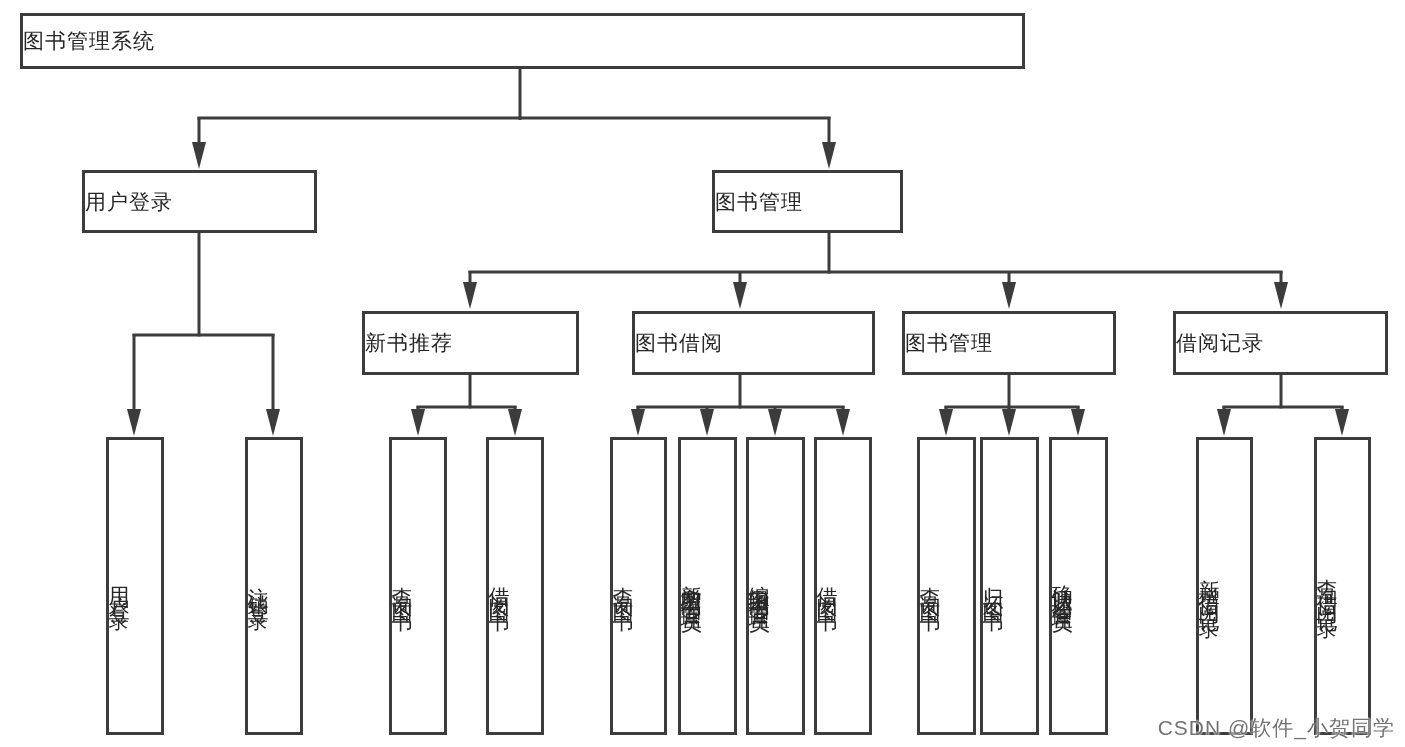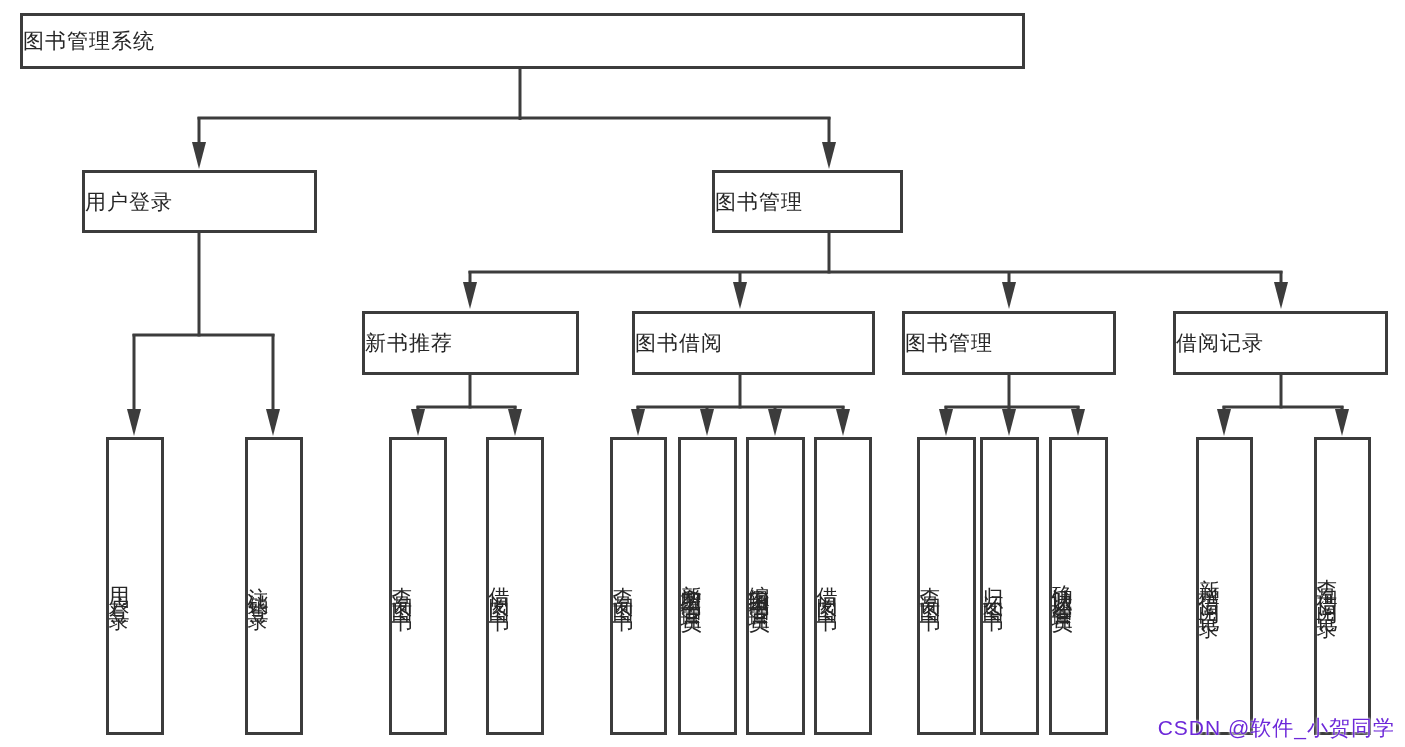--- a/index.html
+++ b/index.html
@@ -35,21 +35,21 @@
   .t5{left:610px;width:57px;}
   .t6{left:678px;width:59px;}
   .t7{left:746px;width:59px;}
   .t8{left:814px;width:58px;}
   .t9{left:917px;width:59px;}
   .t10{left:980px;width:59px;}
   .t11{left:1049px;width:59px;}
   .t12{left:1196px;width:57px;}
   .t13{left:1314px;width:57px;}
   .watermark{
-    position:absolute;right:10px;bottom:5px;font-size:21px;color:#6d28d9;
+    position:absolute;right:10px;bottom:5px;font-size:21px;color:#737373;
     letter-spacing:1px;text-shadow:0 0 3px #ffffff, 0 0 2px #ffffff;z-index:5;
   }
 </style>
 </head>
 <body>
 
 <div class="canvas">
 
   <svg class="wires" viewBox="0 0 1405 747" xmlns="http://www.w3.org/2000/svg">
     <g>

